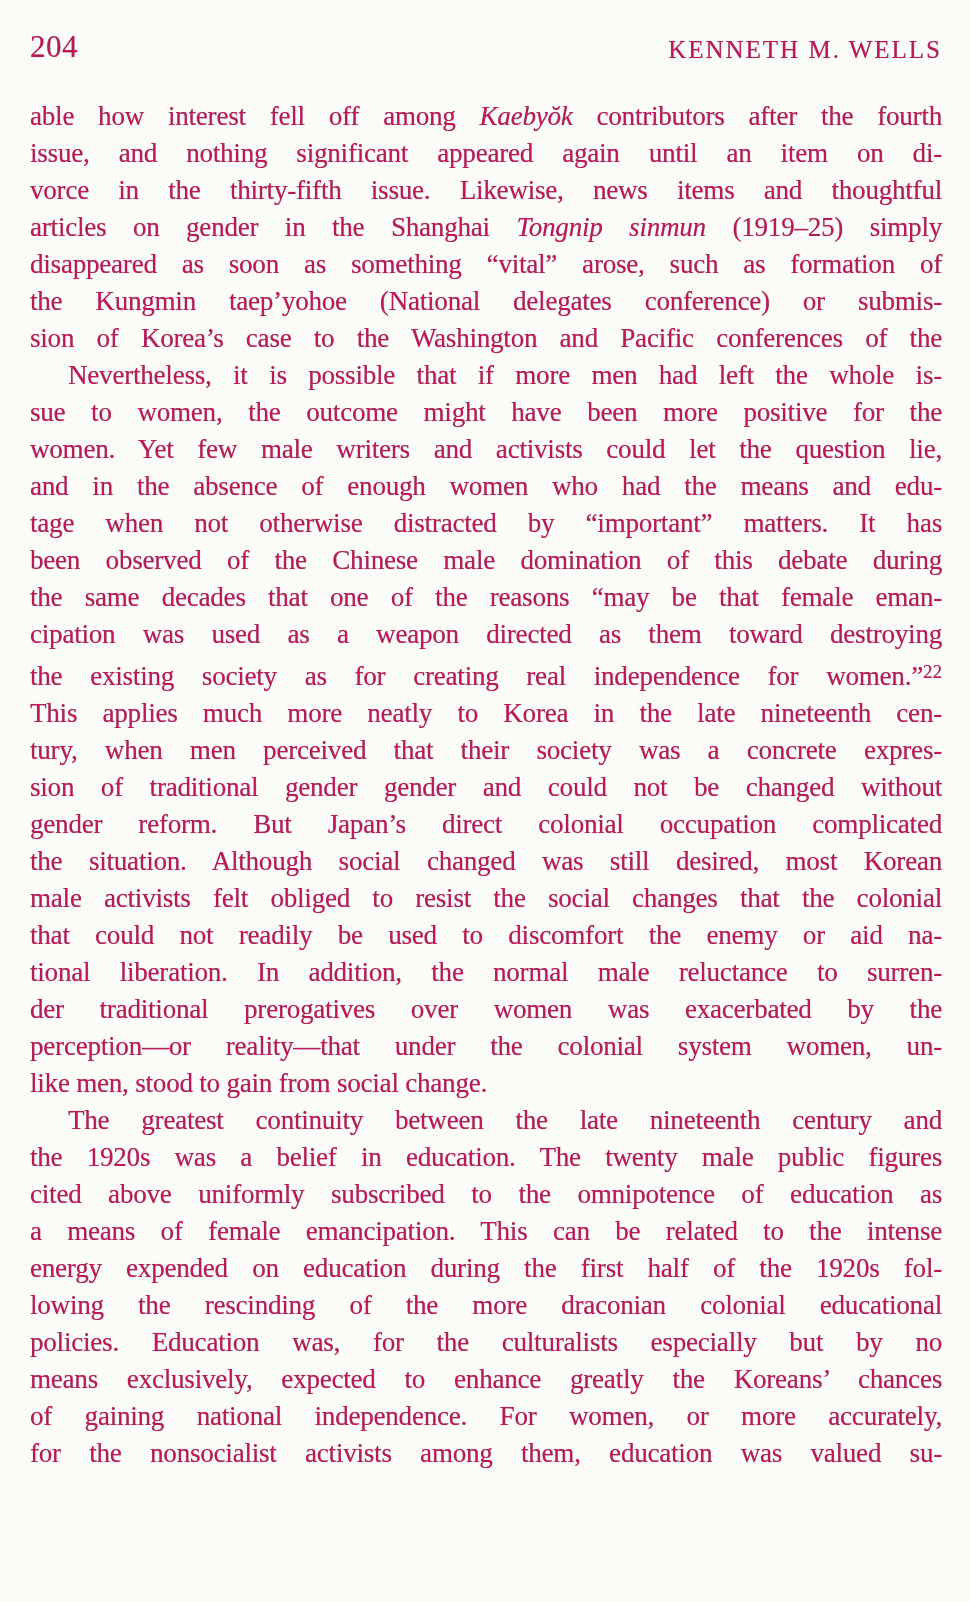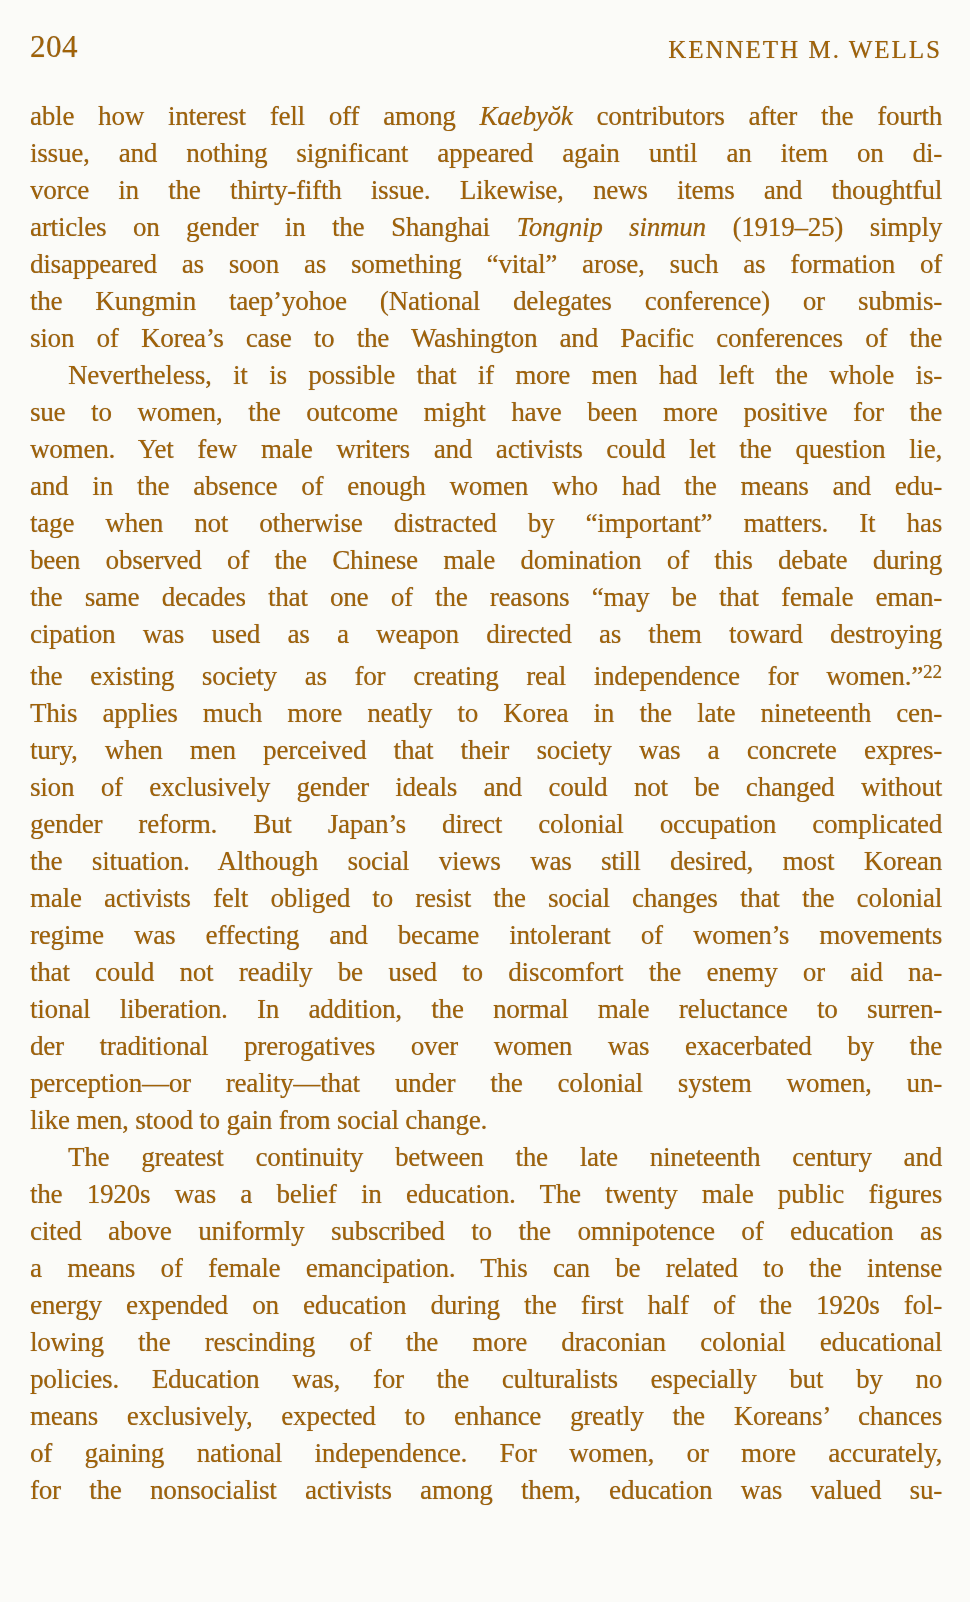--- a/index.html
+++ b/index.html
@@ -6,21 +6,21 @@
     margin: 0;
     padding: 0;
     background: #fbfbf8;
   }
   .page {
     position: relative;
     width: 970px;
     height: 1574px;
     background: #fbfbf8;
     font-family: "Liberation Serif", serif;
-    color: #a16207;
+    color: #be185d;
     overflow: hidden;
   }
   .page-header {
     position: absolute;
     top: 30px;
     left: 30px;
     right: 28px;
     height: 40px;
   }
   .page-number {
@@ -90,25 +90,24 @@
       <div class="line"><span>sue to women, the outcome might have been more positive for the</span></div>
       <div class="line"><span>women. Yet few male writers and activists could let the question lie,</span></div>
       <div class="line"><span>and in the absence of enough women who had the means and edu-</span></div>
       <div class="line"><span>tage when not otherwise distracted by “important” matters. It has</span></div>
       <div class="line"><span>been observed of the Chinese male domination of this debate during</span></div>
       <div class="line"><span>the same decades that one of the reasons “may be that female eman-</span></div>
       <div class="line"><span>cipation was used as a weapon directed as them toward destroying</span></div>
       <div class="line"><span>the existing society as for creating real independence for women.”</span><span class="sup">22</span></div>
       <div class="line"><span>This applies much more neatly to Korea in the late nineteenth cen-</span></div>
       <div class="line"><span>tury, when men perceived that their society was a concrete expres-</span></div>
-      <div class="line"><span>sion of exclusively gender ideals and could not be changed without</span></div>
+      <div class="line"><span>sion of traditional gender gender and could not be changed without</span></div>
       <div class="line"><span>gender reform. But Japan’s direct colonial occupation complicated</span></div>
-      <div class="line"><span>the situation. Although social views was still desired, most Korean</span></div>
+      <div class="line"><span>the situation. Although social changed was still desired, most Korean</span></div>
       <div class="line"><span>male activists felt obliged to resist the social changes that the colonial</span></div>
-      <div class="line"><span>regime was effecting and became intolerant of women’s movements</span></div>
       <div class="line"><span>that could not readily be used to discomfort the enemy or aid na-</span></div>
       <div class="line"><span>tional liberation. In addition, the normal male reluctance to surren-</span></div>
       <div class="line"><span>der traditional prerogatives over women was exacerbated by the</span></div>
       <div class="line"><span>perception—or reality—that under the colonial system women, un-</span></div>
       <div class="line natural-end"><span>like men, stood to gain from social change.</span></div>
       <div class="line indent"><span>The greatest continuity between the late nineteenth century and</span></div>
       <div class="line"><span>the 1920s was a belief in education. The twenty male public figures</span></div>
       <div class="line"><span>cited above uniformly subscribed to the omnipotence of education as</span></div>
       <div class="line"><span>a means of female emancipation. This can be related to the intense</span></div>
       <div class="line"><span>energy expended on education during the first half of the 1920s fol-</span></div>

